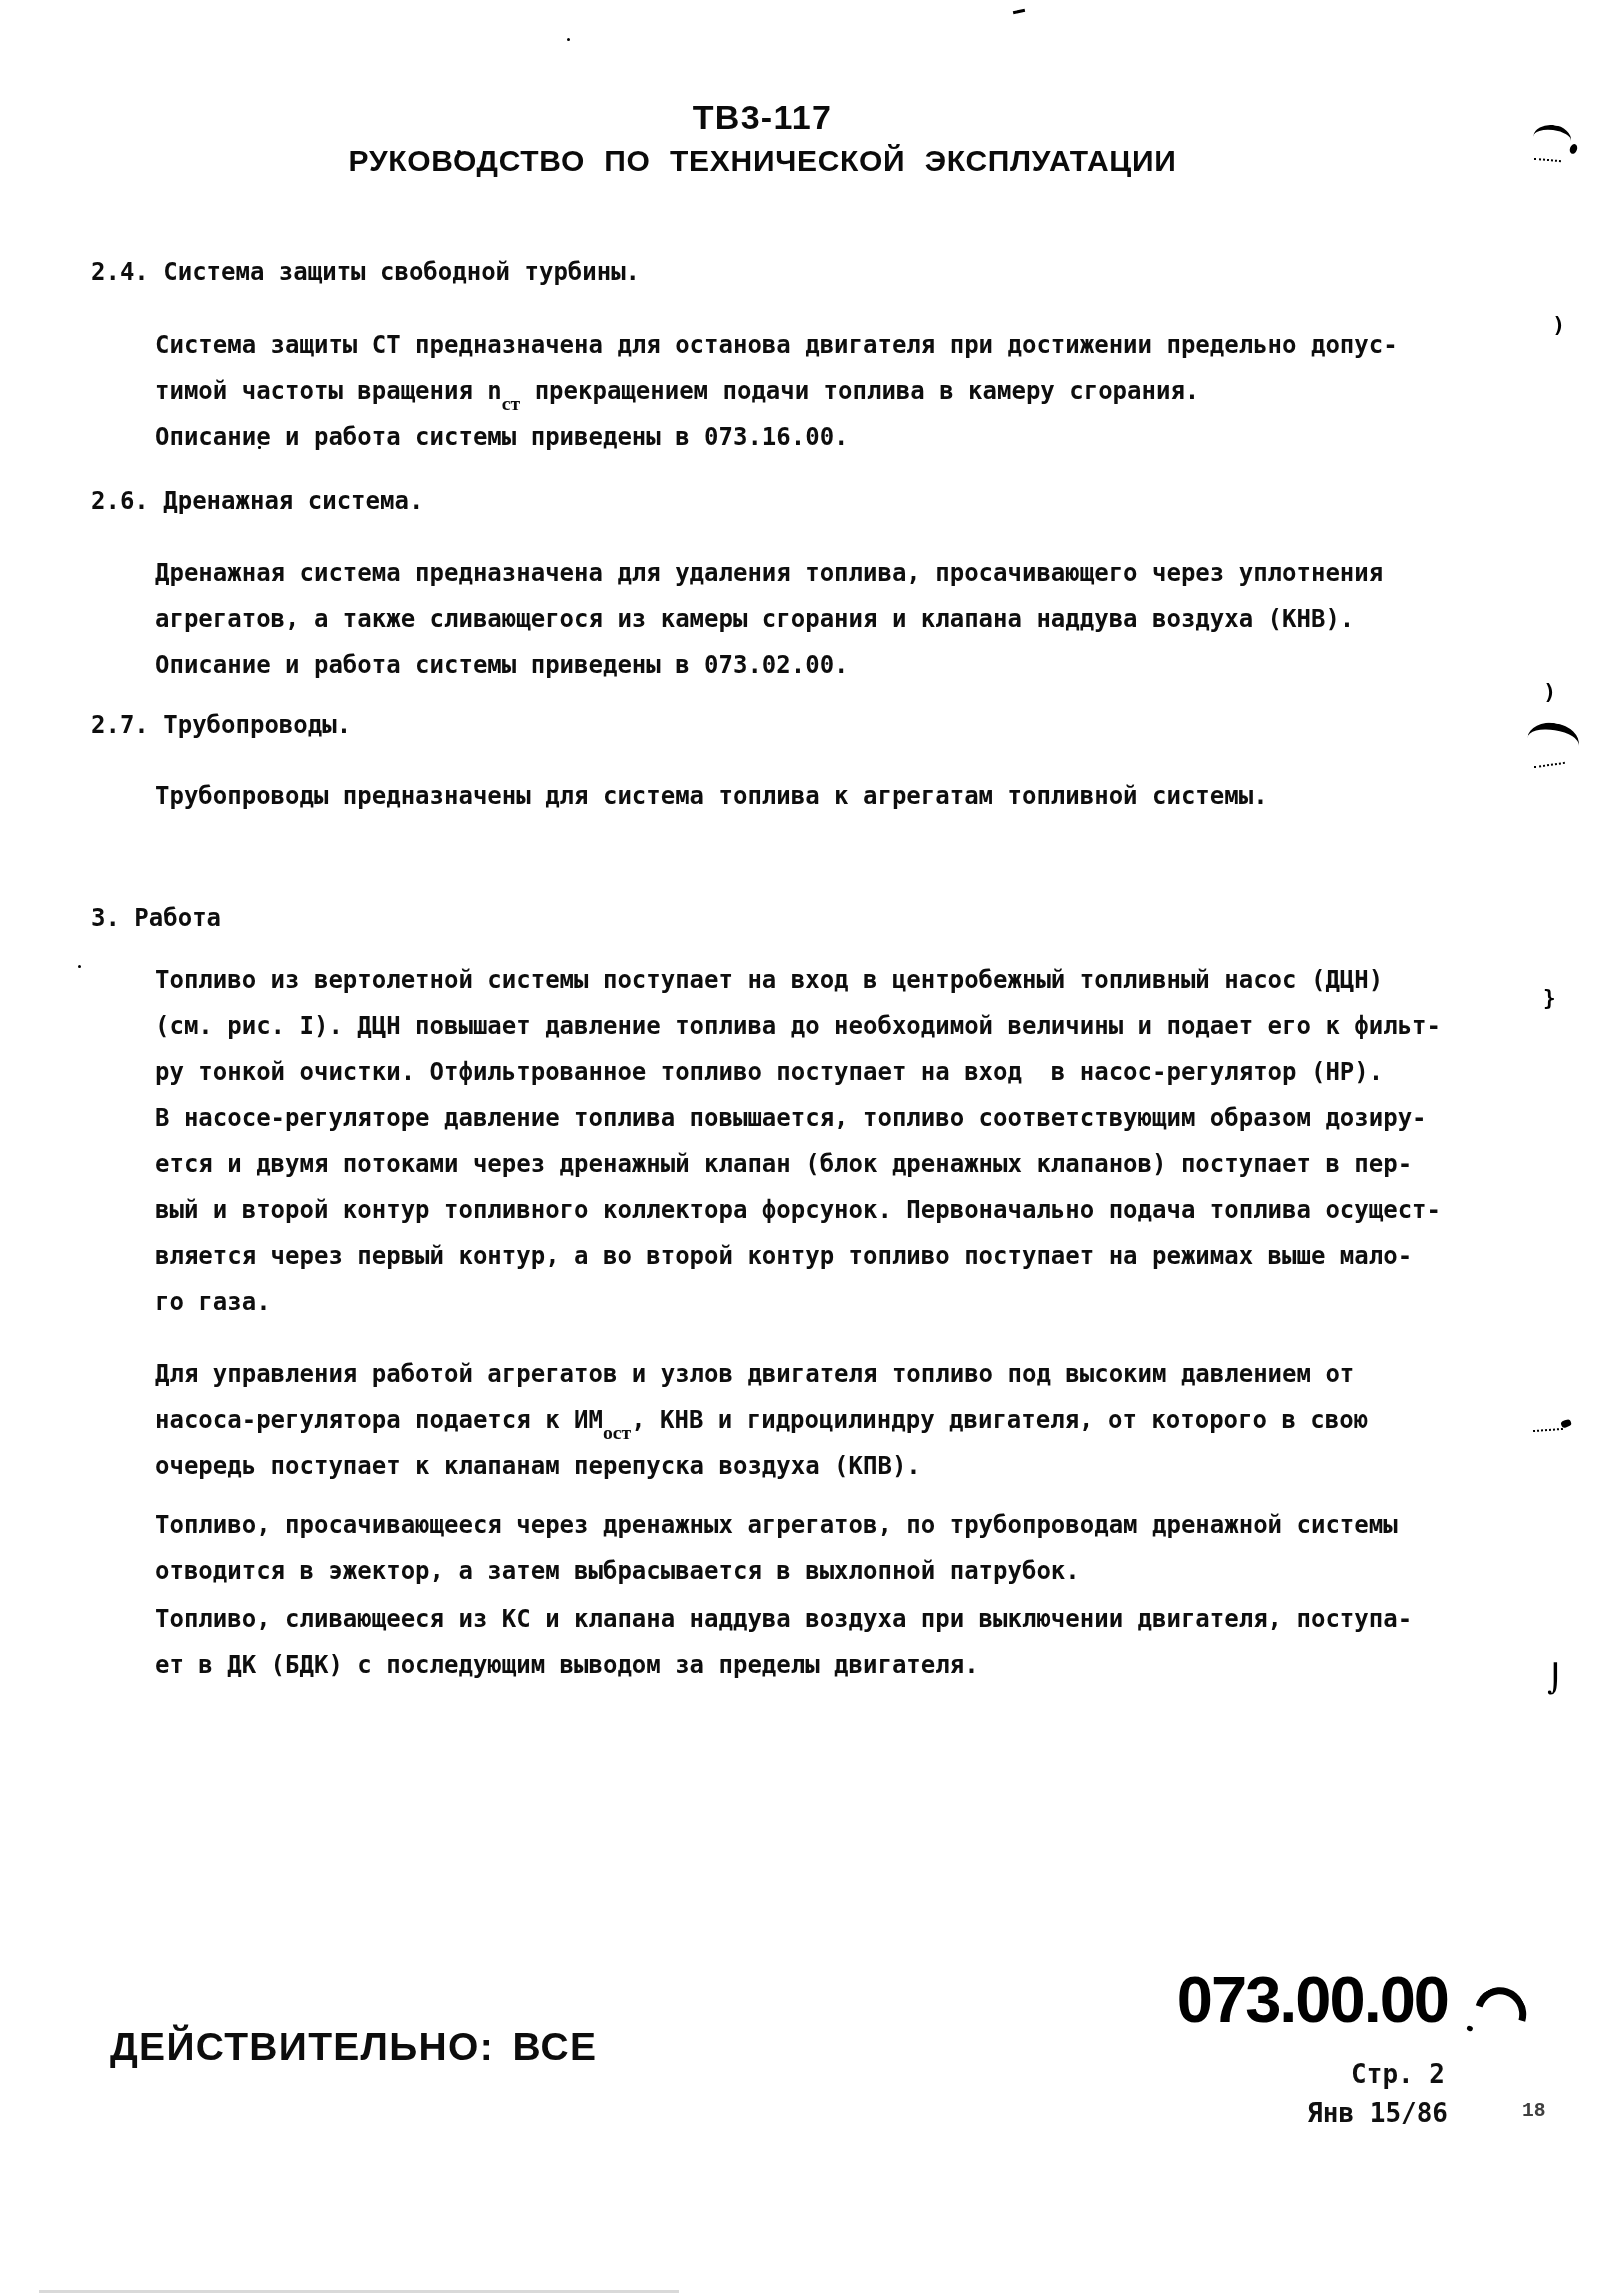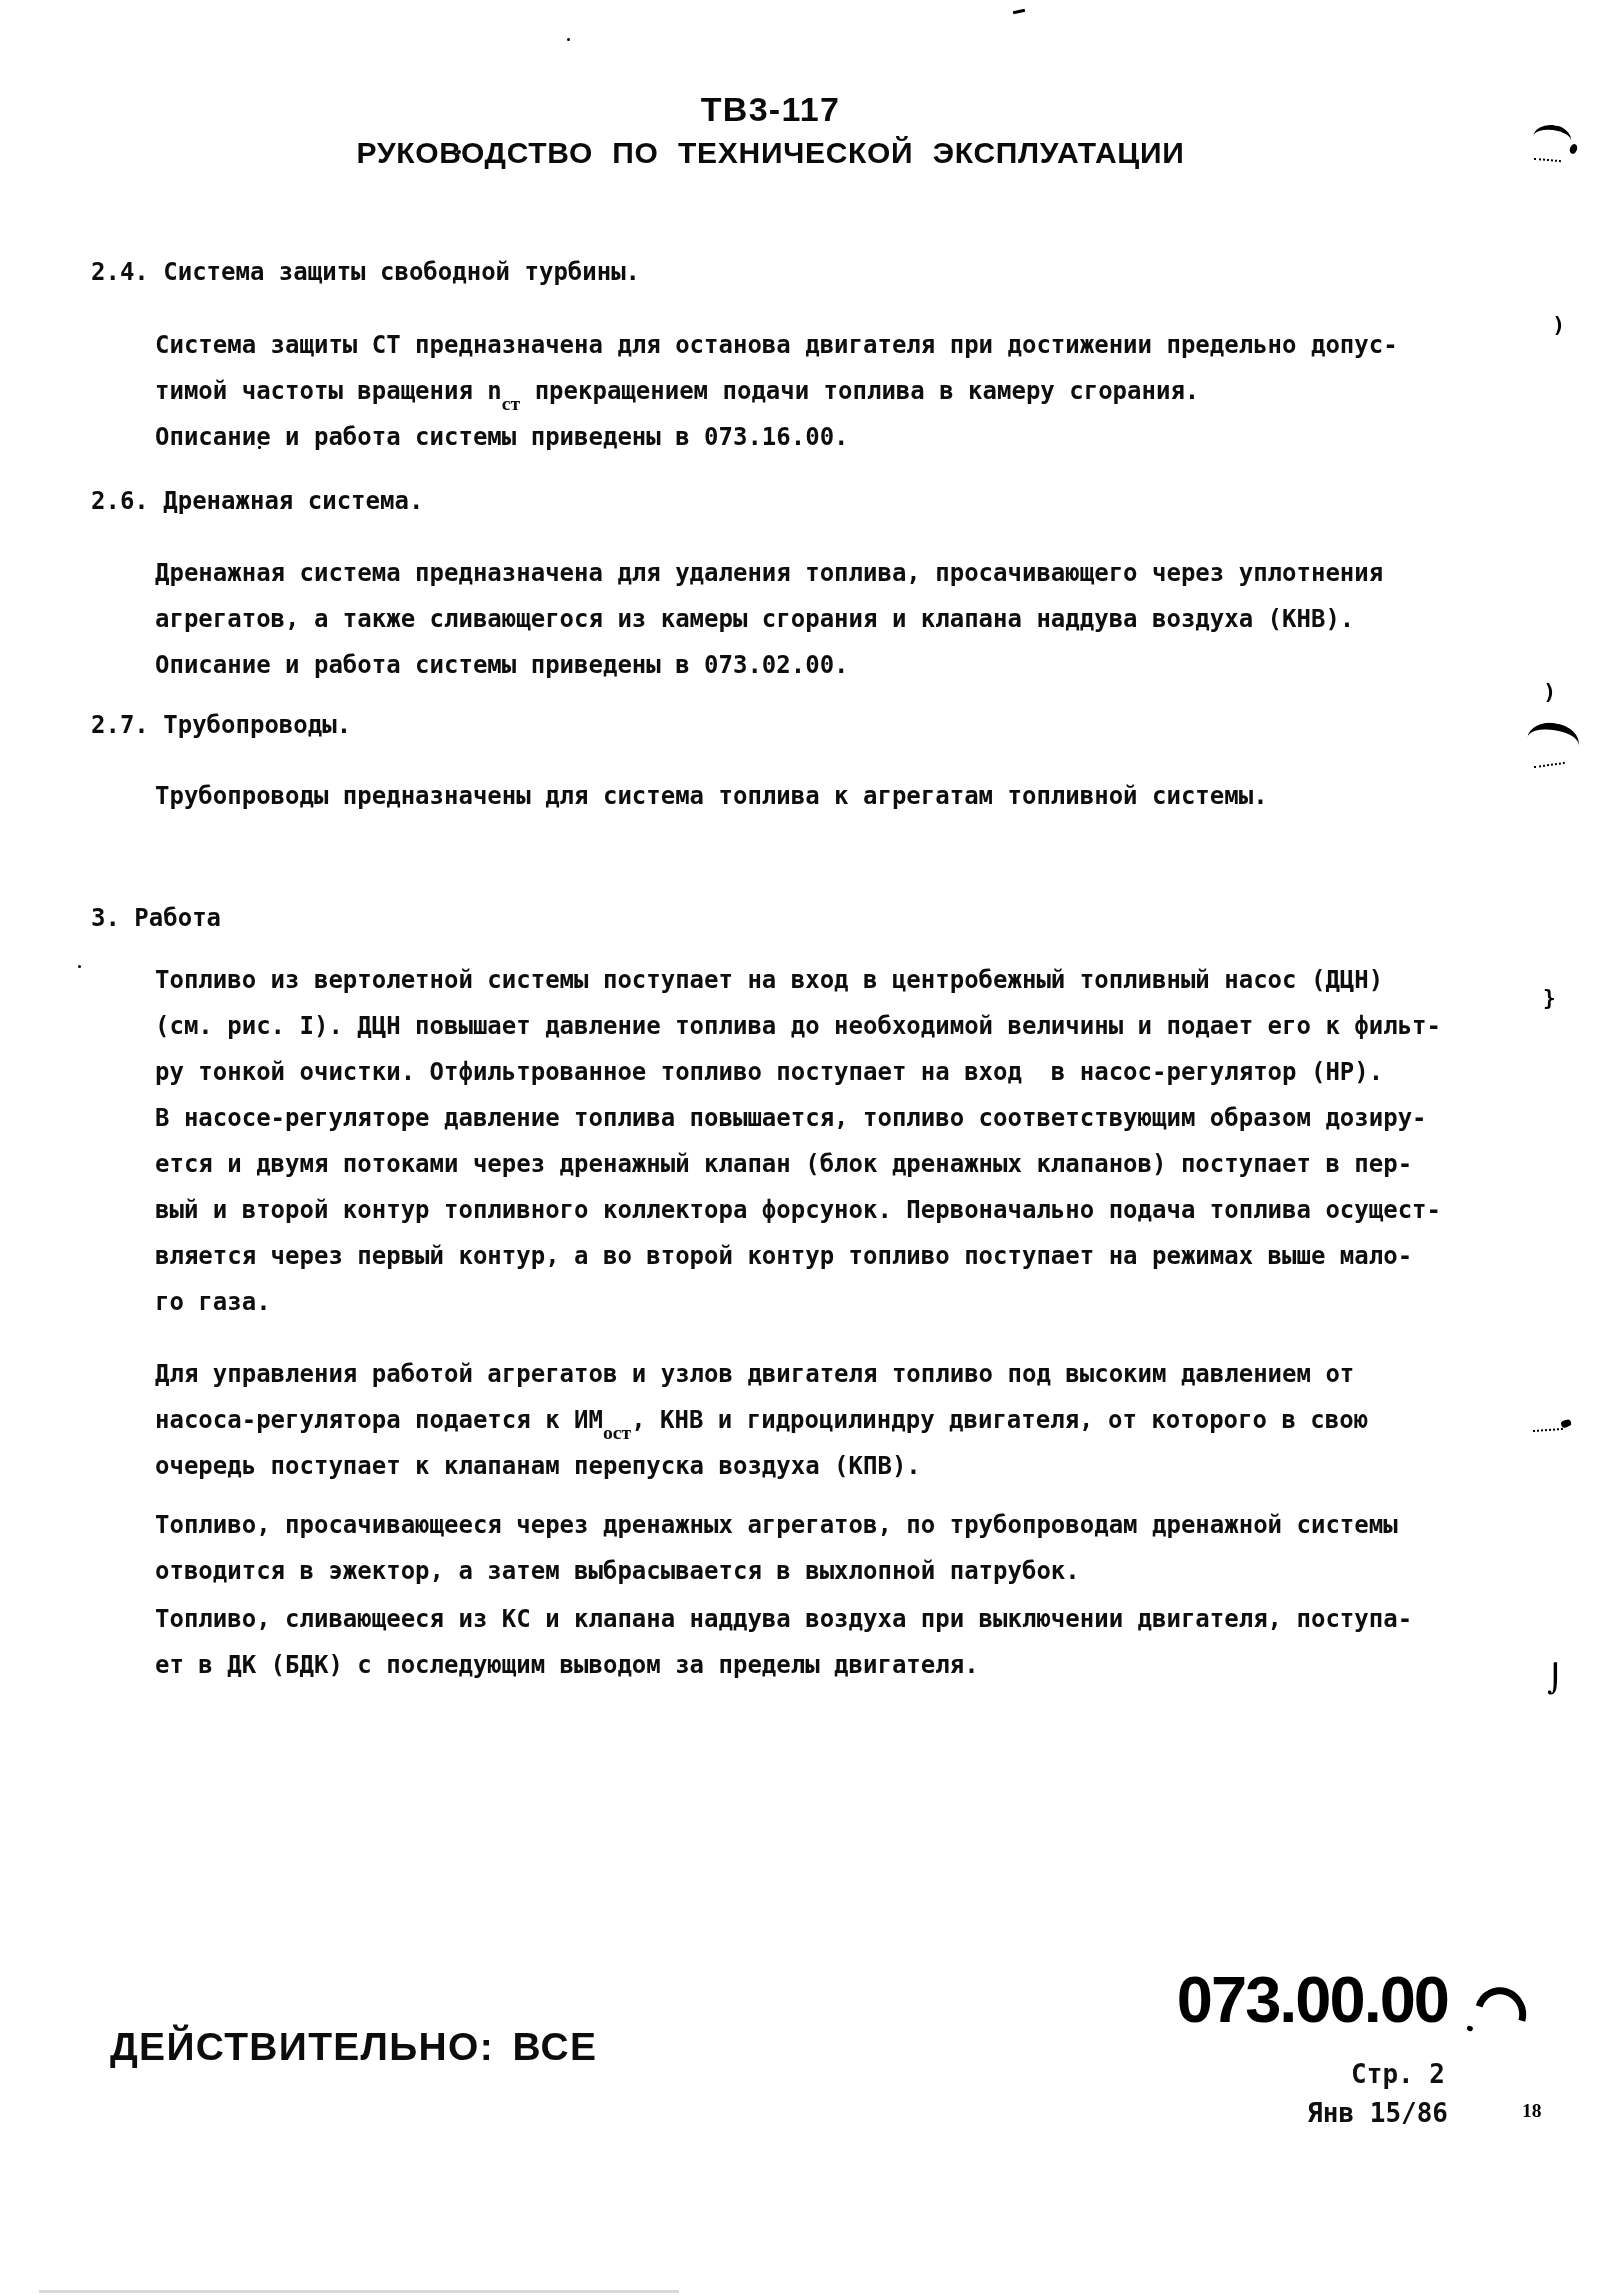--- a/index.html
+++ b/index.html
@@ -10,38 +10,38 @@
   .h,.line{
     font-family:"DejaVu Sans Mono","Liberation Mono",monospace;
     font-weight:bold;font-size:24px;color:#0e0e0e;white-space:pre;
   }
   .h{position:absolute;left:91px;line-height:46px;}
   .para{position:absolute;left:155px;}
   .line{height:46px;line-height:46px;}
   sub{font-size:0.82em;vertical-align:-0.55em;font-family:Liberation Serif, serif;}
 
   
-  .doc-header{position:absolute;top:89px;left:0;width:1525px;text-align:center;
-    font-family:"Liberation Sans",sans-serif;font-weight:bold;color:#0b0b0b;padding-left:8px;}
+  .doc-header{position:absolute;top:97px;left:0;width:1525px;text-align:center;
+    font-family:"Liberation Sans",sans-serif;font-weight:bold;color:#0b0b0b;}
   .doc-header .model{font-size:34px;line-height:40px;letter-spacing:1.3px;}
   .doc-header .title{font-size:30px;line-height:42px;letter-spacing:0.7px;word-spacing:10.4px;margin-top:2.6px;}
 
   
   .effectivity{position:absolute;left:110px;top:2025px;
     font-family:"Liberation Sans",sans-serif;font-weight:600;font-size:39px;
     letter-spacing:1.3px;word-spacing:6.5px;color:#0d0d0d;}
   .chapter-code{position:absolute;right:171px;top:1963px;
     font-family:"Liberation Sans",sans-serif;font-weight:bold;font-size:65px;line-height:73px;
     letter-spacing:-2px;color:#000;}
   .page-num{position:absolute;right:174px;top:2056px;
     font-family:"DejaVu Sans Mono","Liberation Mono",monospace;font-weight:bold;font-size:26px;line-height:37px;}
   .rev-date{position:absolute;right:171px;top:2095px;
     font-family:"DejaVu Sans Mono","Liberation Mono",monospace;font-weight:bold;font-size:26px;line-height:37px;}
   .scan-num{position:absolute;left:1522px;top:2100px;
-    font-family:Liberation Serif, serif;font-weight:bold;font-size:19.6px;color:#000000;}
+    font-family:Liberation Mono, monospace;font-weight:bold;font-size:19.6px;color:#404040;}
 
   
   .ink{position:absolute;color:#000;
     font-family:"DejaVu Sans Mono",monospace;font-weight:bold;}
   .arc{border-top:5.9px solid #000;border-radius:50%;}
   .dotrow{border-top:2.6px dotted #000;}
   .dot{background:#000;border-radius:50%;}
   .blob-open{width:37px;height:39px;border:7.2px solid #000;border-radius:50%;
     border-left-color:transparent;border-bottom-color:transparent;transform:rotate(-28deg);}
   .edge-shadow{position:absolute;left:39px;top:2290px;width:640px;height:3.3px;background:#d9d9d9;}

